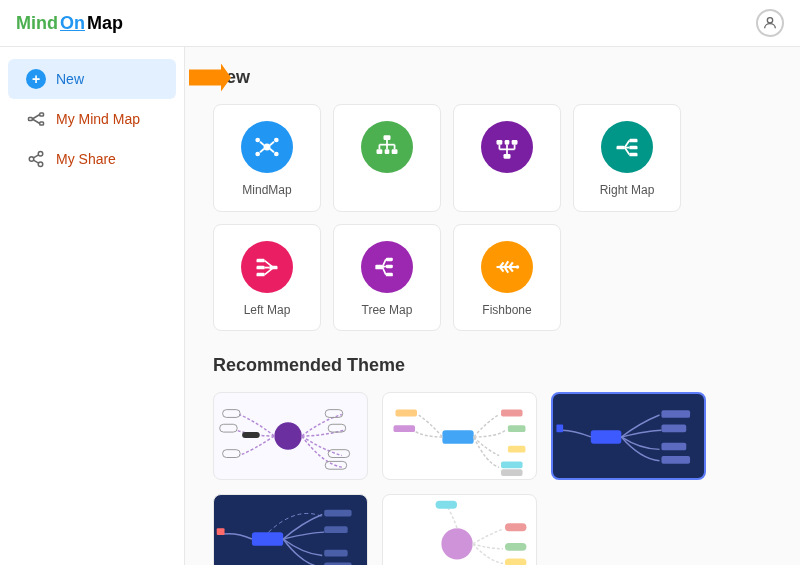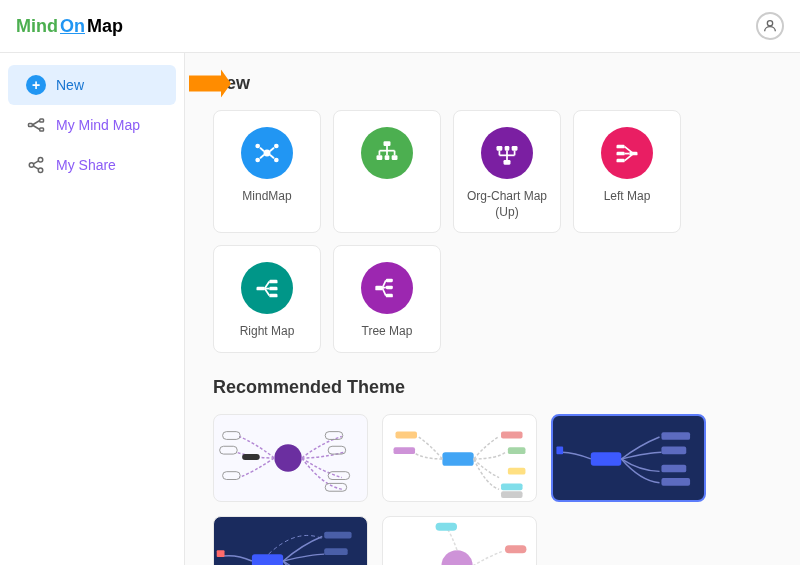--- a/index.html
+++ b/index.html
@@ -1,20 +1,20 @@
 <!DOCTYPE html>
 <html><head>
   <meta charset="utf-8">
   <style>
     * { box-sizing: border-box; margin: 0; padding: 0; }
     body { font-family: -apple-system, BlinkMacSystemFont, 'Segoe UI', sans-serif; background: #fff; display: flex; flex-direction: column; height: 565px; width: 800px; overflow: hidden; }
 
     
     .header {
-      height: 53px;
+      height: 47px;
       border-bottom: 1px solid #e8e8e8;
       display: flex;
       align-items: center;
       justify-content: space-between;
       padding: 0 16px;
       background: #fff;
     }
     .logo {
       display: flex;
       align-items: center;
@@ -47,21 +47,21 @@
       padding: 12px 0;
       flex-shrink: 0;
     }
     .sidebar-item {
       display: flex;
       align-items: center;
       gap: 10px;
       padding: 10px 18px;
       cursor: pointer;
       font-size: 14px;
-      color: #8b5cf6;
+      color: #c2410c;
       border-radius: 6px;
       margin: 0 8px;
       position: relative;
     }
     .sidebar-item.active {
       background: #e3f0ff;
       color: #1976d2;
     }
     .sidebar-item .icon {
       font-size: 16px;
@@ -265,68 +265,82 @@
             <rect x="3" y="6" width="5" height="4" rx="1" fill="white"></rect>
             <rect x="10" y="6" width="4" height="4" rx="1" fill="white"></rect>
             <rect x="16" y="6" width="5" height="4" rx="1" fill="white"></rect>
             <line x1="12" y1="18" x2="12" y2="14" stroke="white" stroke-width="1.5"></line>
             <line x1="5.5" y1="14" x2="18.5" y2="14" stroke="white" stroke-width="1.5"></line>
             <line x1="5.5" y1="10" x2="5.5" y2="14" stroke="white" stroke-width="1.5"></line>
             <line x1="12" y1="10" x2="12" y2="14" stroke="white" stroke-width="1.5"></line>
             <line x1="18.5" y1="10" x2="18.5" y2="14" stroke="white" stroke-width="1.5"></line>
           </svg>
         </div>
-        <span class="map-label">Org-Chart Map (Up)</span>
+      </div>
+
+      <div class="map-card">
+        <div class="map-icon-circle" style="background:#009688;">
+          <svg width="28" height="28" viewBox="0 0 24 24" fill="none">
+            <rect x="3" y="11" width="7" height="3" rx="1" fill="white"></rect>
+            <rect x="14" y="5" width="7" height="3" rx="1" fill="white"></rect>
+            <rect x="14" y="11" width="7" height="3" rx="1" fill="white"></rect>
+            <rect x="14" y="17" width="7" height="3" rx="1" fill="white"></rect>
+            <line x1="10" y1="12.5" x2="14" y2="12.5" stroke="white" stroke-width="1.5"></line>
+            <line x1="10" y1="12.5" x2="14" y2="6.5" stroke="white" stroke-width="1.5"></line>
+            <line x1="10" y1="12.5" x2="14" y2="18.5" stroke="white" stroke-width="1.5"></line>
+          </svg>
+        </div>
+        <span class="map-label">Right Map</span>
       </div>
 
       <div class="map-card">
         <div class="map-icon-circle" style="background:#E91E63;">
           <svg width="28" height="28" viewBox="0 0 24 24" fill="none">
             <rect x="14" y="11" width="7" height="3" rx="1" fill="white"></rect>
             <rect x="3" y="5" width="7" height="3" rx="1" fill="white"></rect>
             <rect x="3" y="11" width="7" height="3" rx="1" fill="white"></rect>
             <rect x="3" y="17" width="7" height="3" rx="1" fill="white"></rect>
             <line x1="10" y1="6.5" x2="17.5" y2="12.5" stroke="white" stroke-width="1.5"></line>
             <line x1="10" y1="12.5" x2="14" y2="12.5" stroke="white" stroke-width="1.5"></line>
             <line x1="10" y1="18.5" x2="17.5" y2="12.5" stroke="white" stroke-width="1.5"></line>
           </svg>
         </div>
         <span class="map-label">Left Map</span>
       </div>
 
       <div class="map-card">
-        <div class="map-icon-circle" style="background:#009688;">
-          <svg width="28" height="28" viewBox="0 0 24 24" fill="none">
-            <rect x="3" y="11" width="7" height="3" rx="1" fill="white"></rect>
-            <rect x="14" y="5" width="7" height="3" rx="1" fill="white"></rect>
-            <rect x="14" y="11" width="7" height="3" rx="1" fill="white"></rect>
-            <rect x="14" y="17" width="7" height="3" rx="1" fill="white"></rect>
-            <line x1="10" y1="12.5" x2="14" y2="12.5" stroke="white" stroke-width="1.5"></line>
-            <line x1="10" y1="12.5" x2="14" y2="6.5" stroke="white" stroke-width="1.5"></line>
-            <line x1="10" y1="12.5" x2="14" y2="18.5" stroke="white" stroke-width="1.5"></line>
-          </svg>
-        </div>
-        <span class="map-label">Right Map</span>
-      </div>
-
-      <div class="map-card">
         <div class="map-icon-circle" style="background:#9C27B0;">
           <svg width="28" height="28" viewBox="0 0 24 24" fill="none">
             <rect x="2" y="10" width="6" height="4" rx="1" fill="white"></rect>
             <rect x="11" y="4" width="6" height="3" rx="1" fill="white"></rect>
             <rect x="11" y="10" width="6" height="3" rx="1" fill="white"></rect>
             <rect x="11" y="17" width="6" height="3" rx="1" fill="white"></rect>
             <line x1="8" y1="12" x2="11" y2="5.5" stroke="white" stroke-width="1.5"></line>
             <line x1="8" y1="12" x2="11" y2="11.5" stroke="white" stroke-width="1.5"></line>
             <line x1="8" y1="12" x2="11" y2="18.5" stroke="white" stroke-width="1.5"></line>
           </svg>
         </div>
         <span class="map-label">Tree Map</span>
       </div>
 
+      <div class="map-card">
+        <div class="map-icon-circle" style="background:#FF9800;">
+          <svg width="28" height="28" viewBox="0 0 24 24" fill="none" stroke="white" stroke-width="1.8">
+            <line x1="3" y1="12" x2="21" y2="12"></line>
+            <line x1="6" y1="12" x2="9" y2="8"></line>
+            <line x1="10" y1="12" x2="13" y2="7"></line>
+            <line x1="14" y1="12" x2="17" y2="8"></line>
+            <line x1="6" y1="12" x2="9" y2="16"></line>
+            <line x1="10" y1="12" x2="13" y2="17"></line>
+            <line x1="14" y1="12" x2="17" y2="16"></line>
+            <circle cx="21" cy="12" r="1.5" fill="white" stroke="none"></circle>
+          </svg>
+        </div>
+        <span class="map-label">Fishbone</span>
+      </div>
 
     </div>
 
     <div class="section-title">Recommended Theme</div>
 
     <div class="theme-grid">
 
       <div class="theme-card" style="background:#f9f9ff;">
         <svg viewBox="0 0 155 88" xmlns="http://www.w3.org/2000/svg">
 

